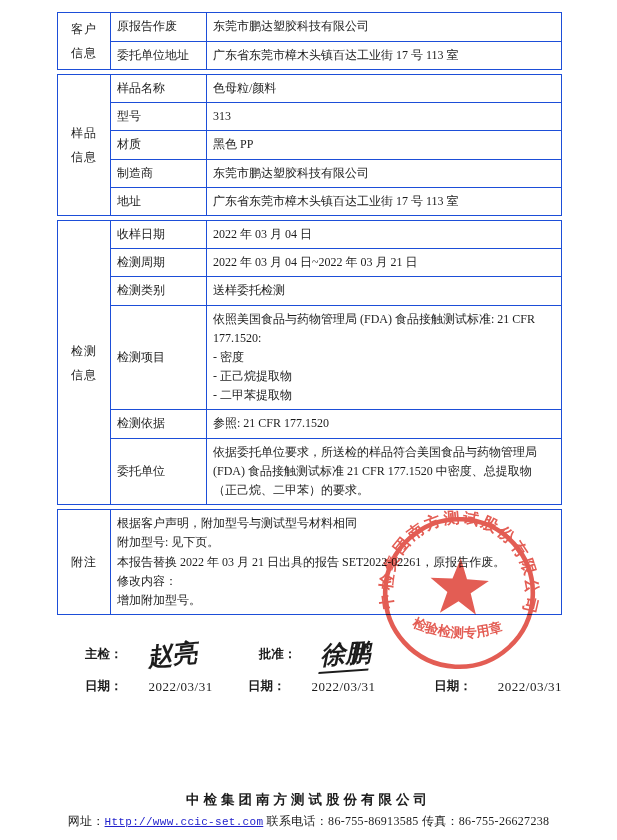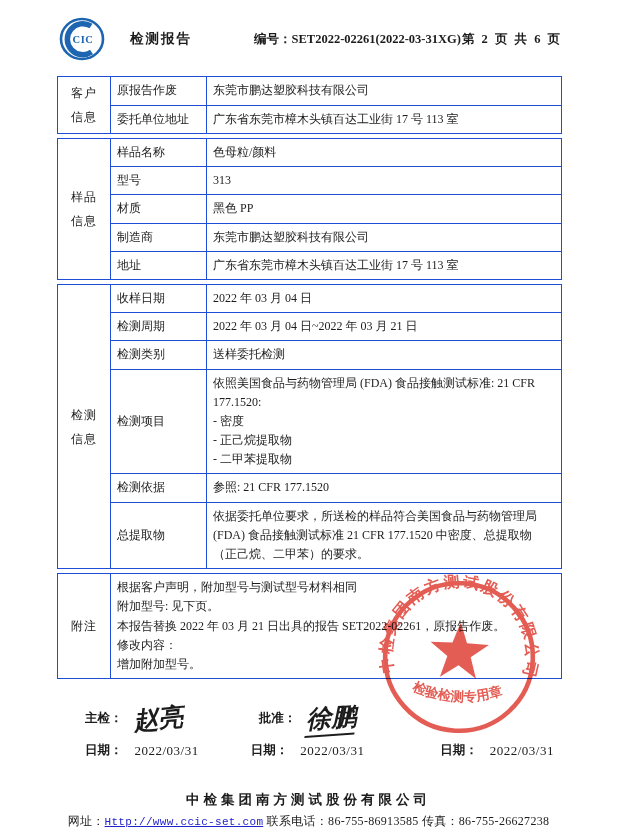--- a/index.html
+++ b/index.html
@@ -42,21 +42,21 @@
   .vline { line-height:1.6; }
 
   
   .sig-wrap { position:relative; margin:16px 55px 0 57px; }
   .sig-row, .date-row {
     display:grid; grid-template-columns:1.05fr 1.15fr 1fr;
     align-items:center;
   }
   .sig-row { height:46px; position:relative; z-index:2; }
   .date-row { margin-top:1px; position:relative; z-index:2; }
-  .cell { display:flex; align-items:center; gap:12px; padding-left:28px; }
+  .cell { display:flex; align-items:center; gap:26px; padding-left:28px; }
   .cell.c3 { padding-left:36px; }
   .lab { font-weight:bold; font-size:12.5px; white-space:nowrap; }
   .dateval { font-size:13px; letter-spacing:0.5px; }
   .hand {
     display:inline-block; font-family:"DejaVu Sans",sans-serif;
     font-size:25px; font-weight:bold;
     transform:rotate(-6deg) skewX(-12deg);
     white-space:nowrap;
   }
   .hand.approver { transform:rotate(-4deg) skewX(-16deg); border-bottom:2px solid #1c1c1c; }
@@ -77,30 +77,20 @@
     color:#2222cc; text-decoration:underline;
     font-family:"Liberation Mono","DejaVu Sans Mono",monospace;
     font-size:11px; cursor:pointer;
   }
 </style>
 </head>
 <body>
 
 <div class="page">
 
-  <div class="hdr">
-    <svg width="48" height="46" viewBox="0 0 48 46">
-      <ellipse cx="24" cy="23" rx="21" ry="20" fill="none" stroke="#1d65b0" stroke-width="2.6"></ellipse>
-      <path d="M 33,10 A 15.5,15.5 0 1 0 33.5,36" fill="none" stroke="#1d65b0" stroke-width="5.5"></path>
-      <text x="25" y="27" font-size="10.5" font-weight="bold" fill="#1d65b0" text-anchor="middle" font-family="Liberation Serif,serif" letter-spacing="0.5" stroke="#ffffff" stroke-width="3" paint-order="stroke">CIC</text>
-    </svg>
-    <div class="hdr-title">检测报告</div>
-    <div class="hdr-no"><span>编号：</span><span>SET2022-02261(2022-03-31XG)</span></div>
-    <div class="hdr-page">第 2 页 共 6 页</div>
-  </div>
 
   <div class="tables">
 
     <table class="sec">
       <colgroup>
           <col style="width:53px">
           <col style="width:96px">
           <col>
         </colgroup>
       <tbody>
@@ -174,21 +164,21 @@
           <div class="vline">- 密度</div>
           <div class="vline">- 正己烷提取物</div>
           <div class="vline">- 二甲苯提取物</div>
         </td>
       </tr>
       <tr>
         <td class="l">检测依据</td>
         <td class="v">参照: 21 CFR 177.1520</td>
       </tr>
       <tr>
-        <td class="l">总提取物</td>
+        <td class="l">委托单位</td>
         <td class="v">依据委托单位要求，所送检的样品符合美国食品与药物管理局 (FDA) 食品接触测试标准 21 CFR 177.1520 中密度、总提取物（正己烷、二甲苯）的要求。</td>
       </tr>
     </tbody>
       </table>
 
     <table class="sec">
       <colgroup>
           <col style="width:53px">
           <col style="width:96px">
           <col>

